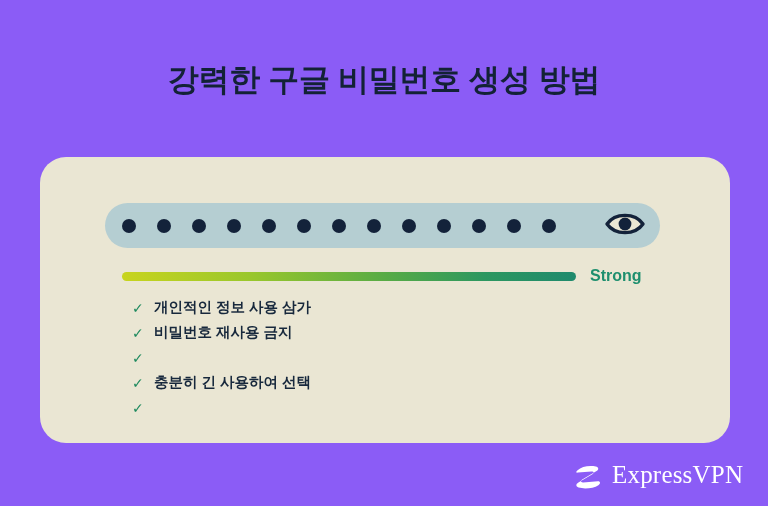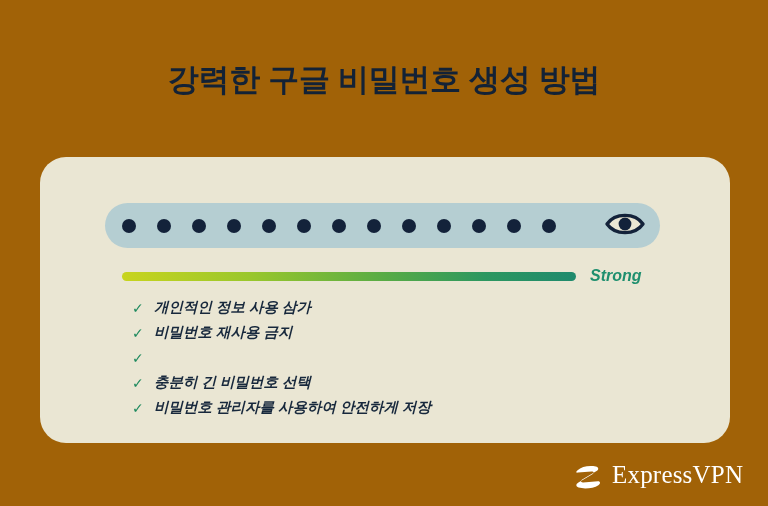--- a/index.html
+++ b/index.html
@@ -10,21 +10,21 @@
     width: 768px;
     height: 506px;
     overflow: hidden;
     font-family: "Liberation Sans", "DejaVu Sans", sans-serif;
   }
 
   #stage {
     position: relative;
     width: 768px;
     height: 506px;
-    background: #a16207;
+    background: #8b5cf6;
   }
 
   
   #page-title {
     position: absolute;
     left: 0;
     top: 38px;
     width: 768px;
     text-align: center;
     font-size: 31px;
@@ -36,21 +36,20 @@
 
   
   #card {
     position: absolute;
     left: 40px;
     top: 157px;
     width: 690px;
     height: 286px;
     background: #eae6d3;
     border-radius: 26px;
-    font-style: italic;
   }
 
   
   #password-field {
     position: absolute;
     left: 65px;
     top: 46px;
     width: 555px;
     height: 45px;
     background: #b5ced2;
@@ -212,25 +211,24 @@
         </li>
         <li>
           <span class="tip-check">✓</span>
           <span class="tip-text">비밀번호 재사용 금지</span>
         </li>
         <li>
           <span class="tip-check">✓</span>
         </li>
         <li>
           <span class="tip-check">✓</span>
-          <span class="tip-text">충분히 긴 비밀번호 선택</span>
-        </li>
-        <li>
-          <span class="tip-check">✓</span>
-          <span class="tip-text">비밀번호 관리자를 사용하여 안전하게 저장</span>
+          <span class="tip-text">충분히 긴 사용하여 선택</span>
+        </li>
+        <li>
+          <span class="tip-check">✓</span>
         </li>
       </ul>
   </div>
 
   <div id="brand-logo">
     <span>
       <svg width="30" height="30" viewBox="0 0 30 30" aria-hidden="true">
         <path d="M4.6 8.2 C8.4 4.4, 16 3.2, 22.8 4.4 C25.6 4.9, 26.2 7.5, 23.6 9.1 L9.2 17.6 C7.2 18.8, 7.8 20.6, 10.2 20.4 L24.8 19.3 C27.4 19.1, 27.8 21.6, 25.4 23.2 C20.6 26.4, 11.4 27.2, 5.6 25.6 C2.8 24.8, 2.6 22.2, 5.4 20.6 L19.4 12.3 C21.4 11.1, 20.8 9.4, 18.4 9.6 L4.9 10.6 C2.6 10.8, 2.8 9.9, 4.6 8.2 Z" fill="#ffffff"></path>
       </svg>
     </span>

